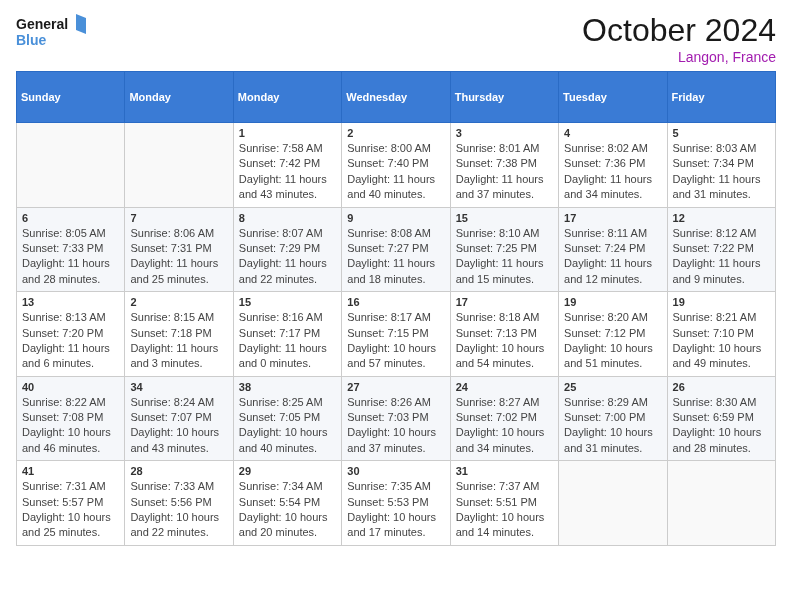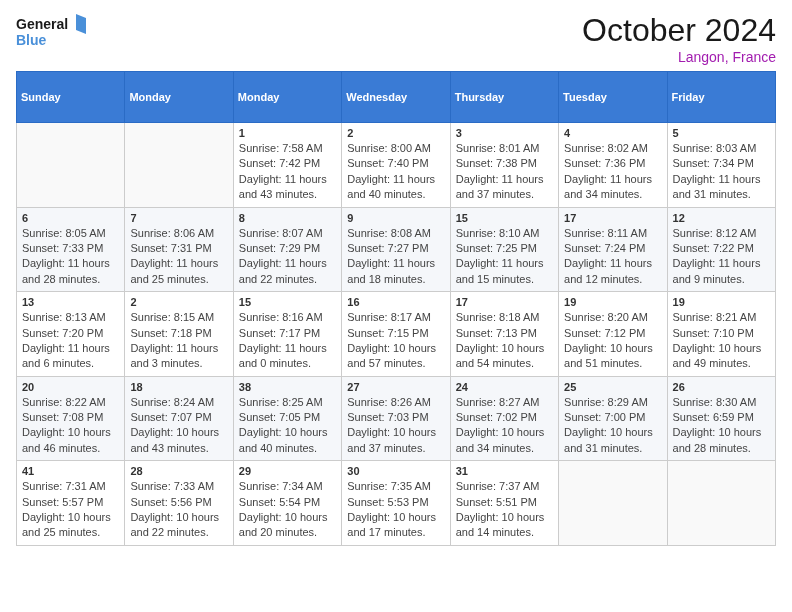--- a/index.html
+++ b/index.html
@@ -266,29 +266,29 @@
         <span class="day-num">19</span>
         <div class="cell-content">
           Sunrise: 8:21 AM<br>
           Sunset: 7:10 PM<br>
           Daylight: 10 hours and 49 minutes.
         </div>
       </td>
         </tr>
         <tr>
           <td>
-        <span class="day-num">20</span>
+        <span class="day-num">40</span>
         <div class="cell-content">
           Sunrise: 8:22 AM<br>
           Sunset: 7:08 PM<br>
           Daylight: 10 hours and 46 minutes.
         </div>
       </td>
           <td>
-        <span class="day-num">18</span>
+        <span class="day-num">34</span>
         <div class="cell-content">
           Sunrise: 8:24 AM<br>
           Sunset: 7:07 PM<br>
           Daylight: 10 hours and 43 minutes.
         </div>
       </td>
           <td>
         <span class="day-num">38</span>
         <div class="cell-content">
           Sunrise: 8:25 AM<br>

